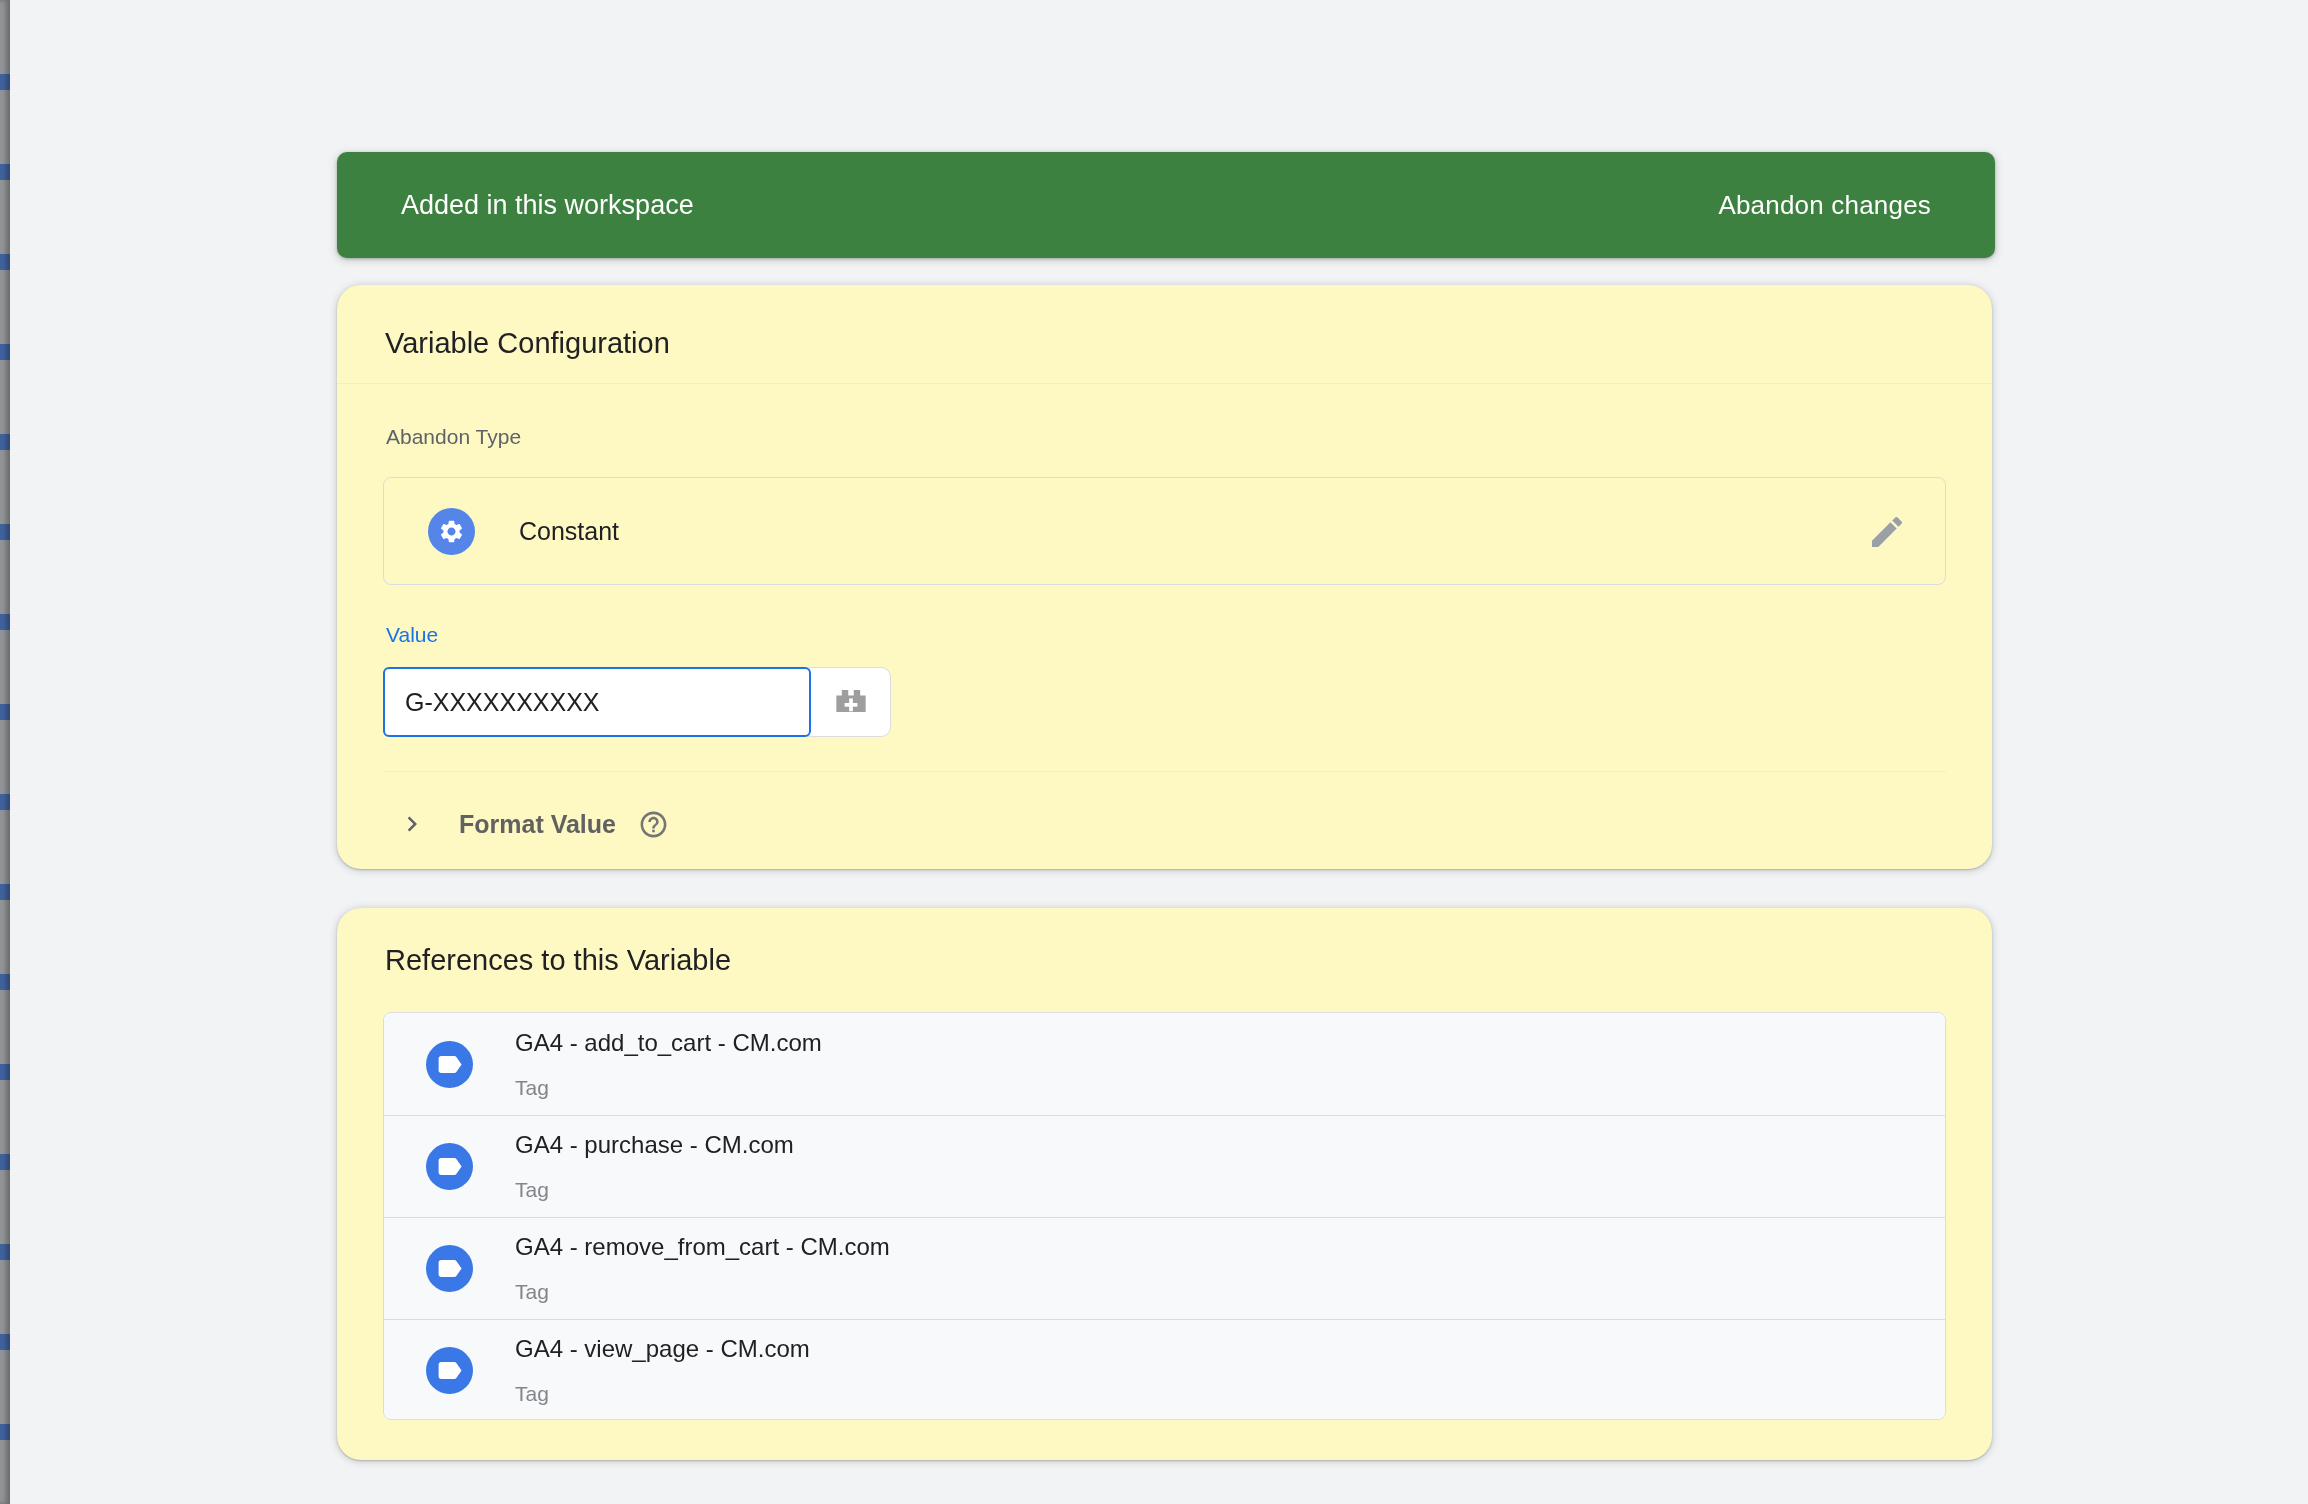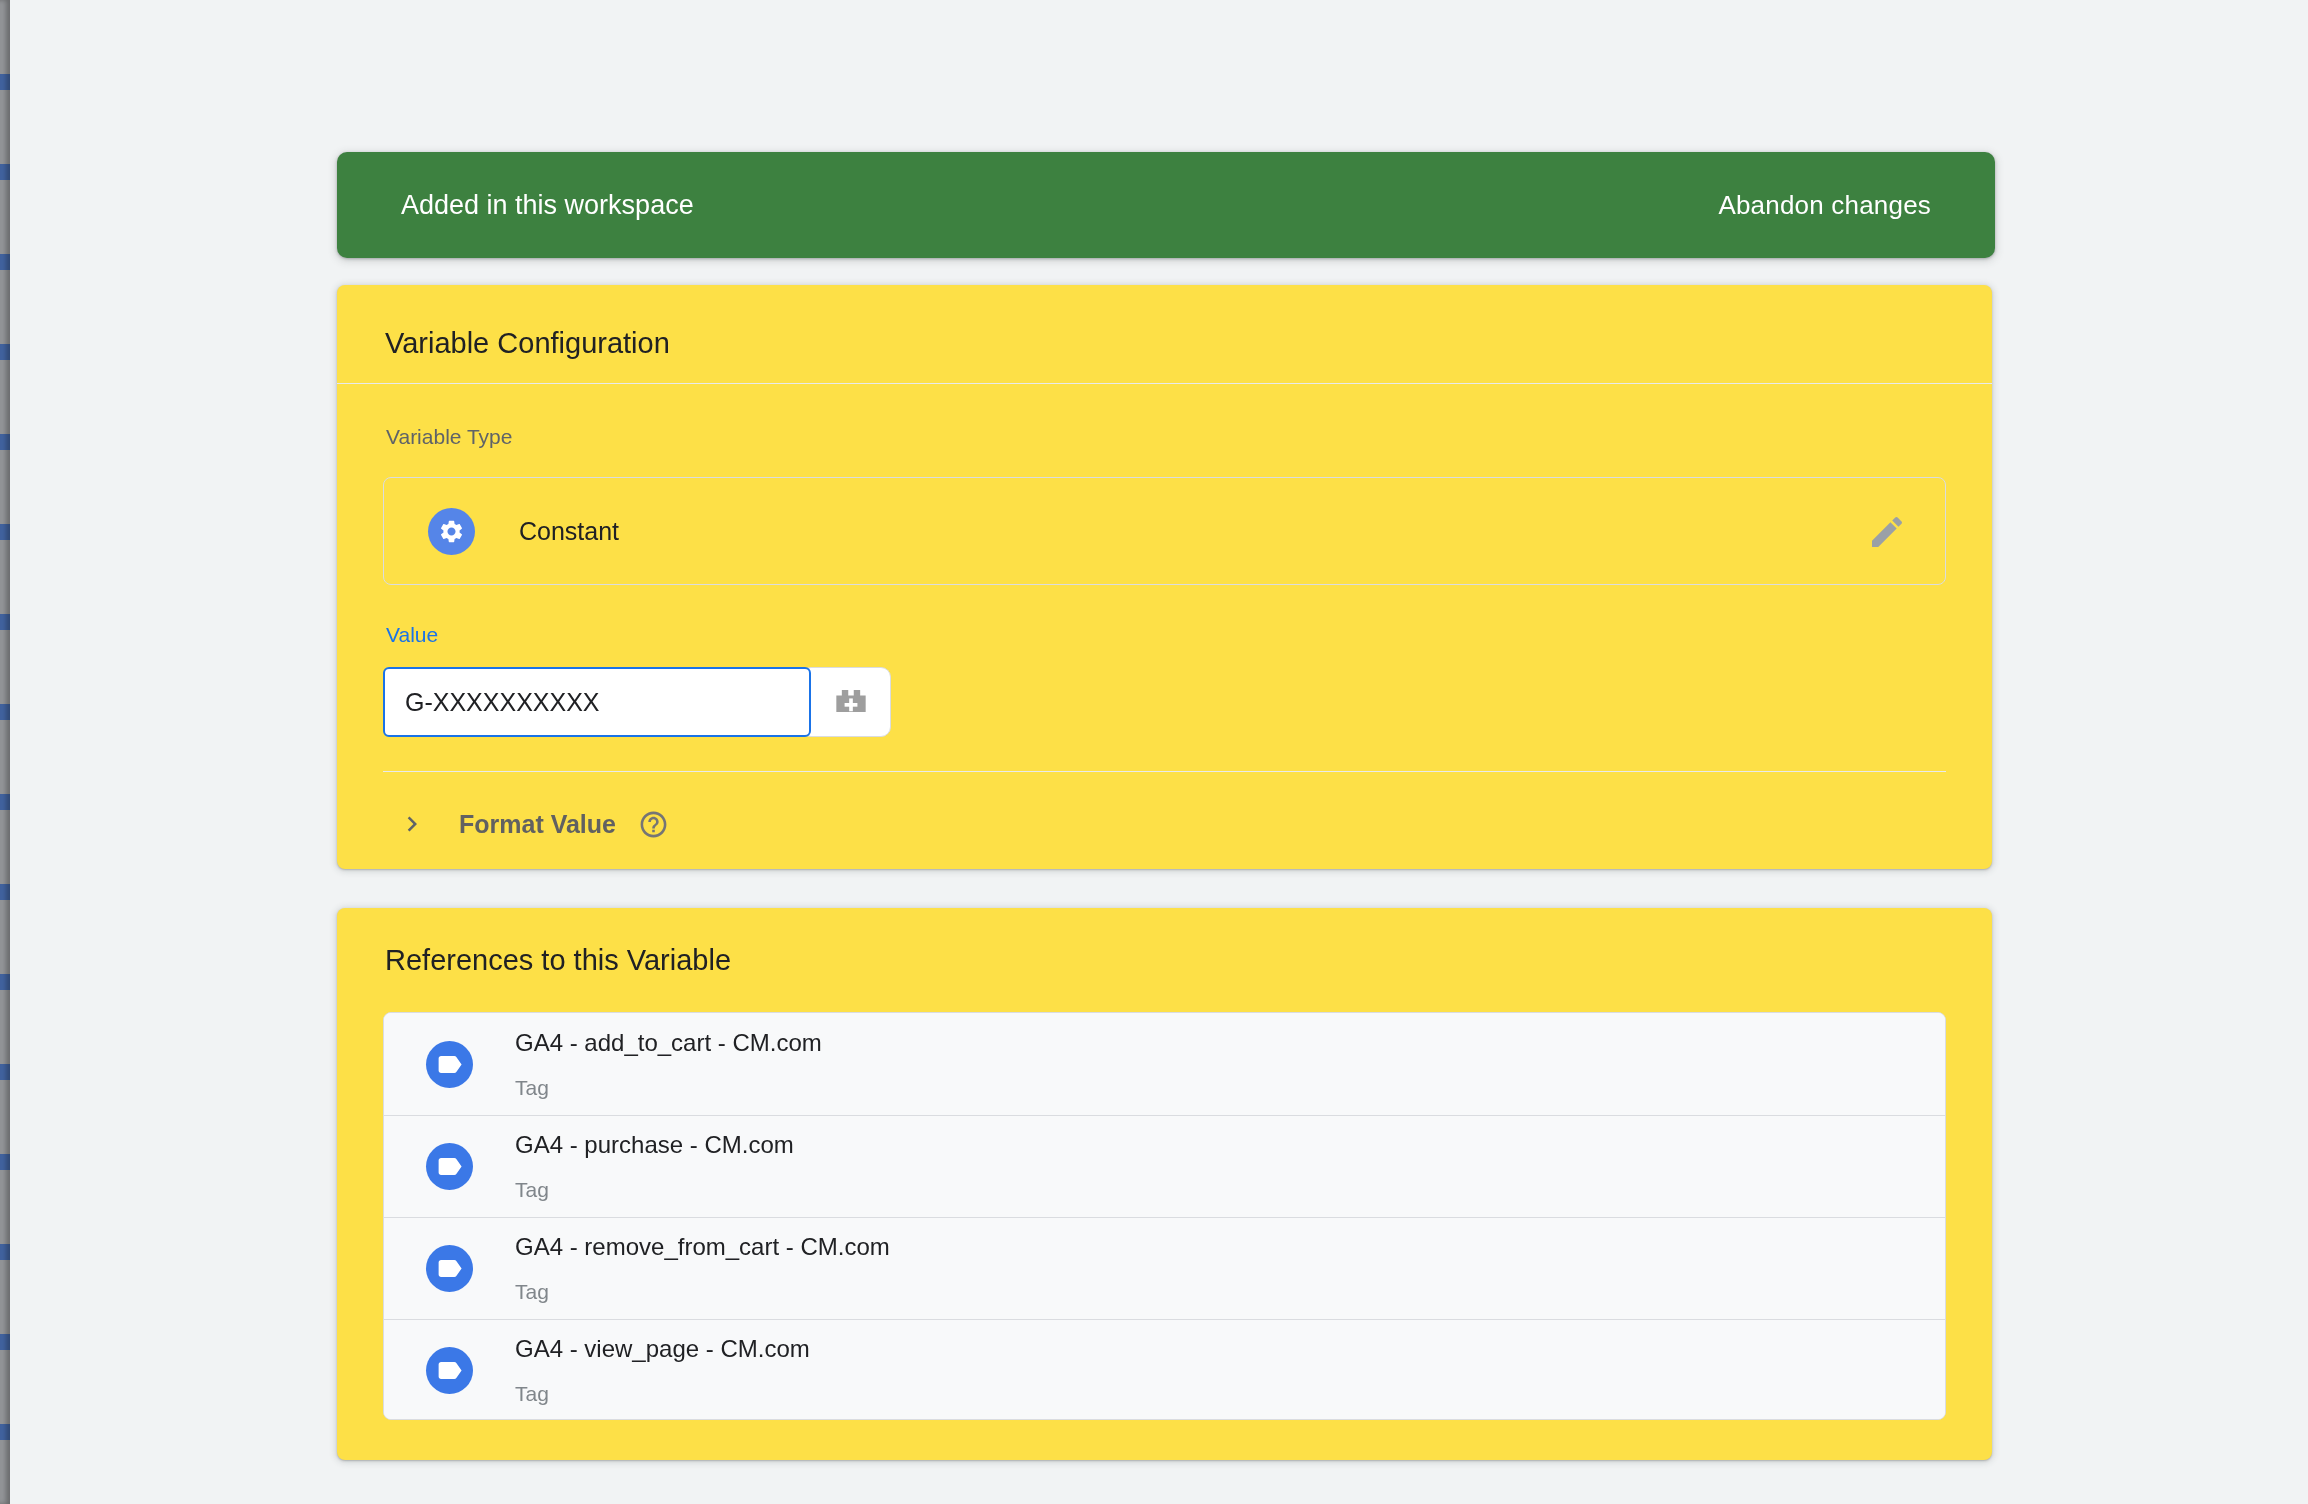--- a/index.html
+++ b/index.html
@@ -48,22 +48,22 @@
     display:flex; align-items:center; justify-content:space-between;
     padding:0 64px;
     box-shadow:0 1px 3px rgba(60,64,67,.35), 0 2px 8px 1px rgba(60,64,67,.18);
     color:#ffffff;
   }
   .banner-status { font-size:27px; }
   .banner-action { font-size:26px; font-weight:500; cursor:pointer; letter-spacing:.2px; }
 
   
   .card {
-    position:absolute; left:337px; width:1655px; background:#fde047;
-    border-radius:8px;
+    position:absolute; left:337px; width:1655px; background:#fef9c3;
+    border-radius:24px;
     box-shadow:0 1px 2px rgba(60,64,67,.3), 0 1px 6px 2px rgba(60,64,67,.15);
   }
   .card-config { top:285px; height:584px; }
   .card-refs   { top:908px; height:552px; }
   .card h2 { font-size:29px; font-weight:400; color:#202124; }
   .card-config h2 { position:absolute; left:48px; top:42px; }
   .card-config .head-divider { position:absolute; left:0; right:0; top:98px; height:1px; background:#e8eaed; }
 
   .field-label { position:absolute; left:49px; font-size:21px; color:#5f6368; }
   .label-type { top:140px; }
@@ -133,21 +133,21 @@
 
   <div class="banner" style="background:#3d8140;">
     <span class="banner-status">Added in this workspace</span>
     <span class="banner-action">Abandon changes</span>
   </div>
 
   <section class="card card-config">
     <h2>Variable Configuration</h2>
     <div class="head-divider"></div>
 
-    <div class="field-label label-type">Variable Type</div>
+    <div class="field-label label-type">Abandon Type</div>
 
     <div class="type-box">
       <span class="blue-circle circle-gear">
         <svg width="27" height="27" viewBox="0 0 24 24">
             <path d="M19.14 12.94c.04-.3.06-.61.06-.94 0-.32-.02-.64-.07-.94l2.03-1.58c.18-.14.23-.41.12-.61l-1.92-3.32c-.12-.22-.37-.29-.59-.22l-2.39.96c-.5-.38-1.03-.7-1.62-.94L14.4 2.81c-.04-.24-.24-.41-.48-.41h-3.84c-.24 0-.43.17-.47.41L9.25 5.35c-.59.24-1.13.57-1.62.94l-2.39-.96c-.22-.08-.47 0-.59.22L2.74 8.87c-.12.21-.08.47.12.61l2.03 1.58c-.05.3-.09.63-.09.94s.02.64.07.94l-2.03 1.58c-.18.14-.23.41-.12.61l1.92 3.32c.12.22.37.29.59.22l2.39-.96c.5.38 1.03.7 1.62.94l.36 2.54c.05.24.24.41.48.41h3.84c.24 0 .44-.17.47-.41l.36-2.54c.59-.24 1.13-.56 1.62-.94l2.39.96c.22.08.47 0 .59-.22l1.92-3.32c.12-.22.07-.47-.12-.61l-2.01-1.58zM12 15.6c-1.98 0-3.6-1.62-3.6-3.6s1.62-3.6 3.6-3.6 3.6 1.62 3.6 3.6-1.62 3.6-3.6 3.6z"></path>
           </svg>
       </span>
       <span class="type-name">Constant</span>
       <span class="edit-btn">
         <svg viewBox="0 0 24 24">

